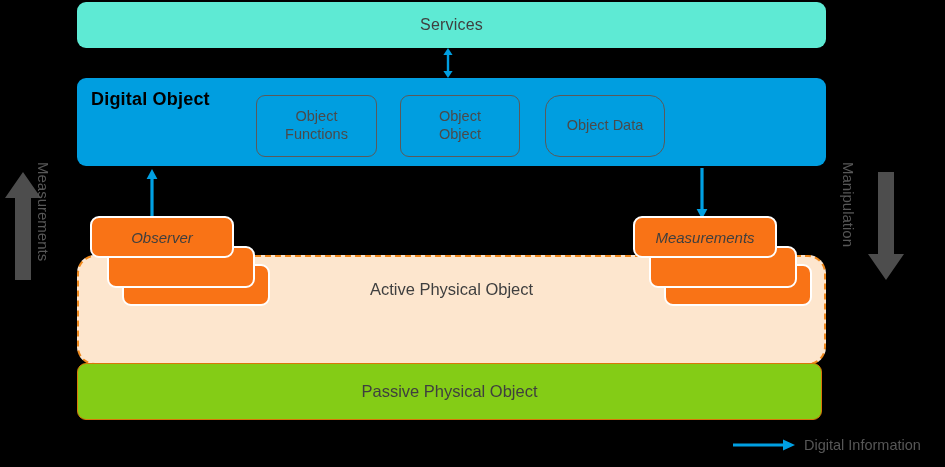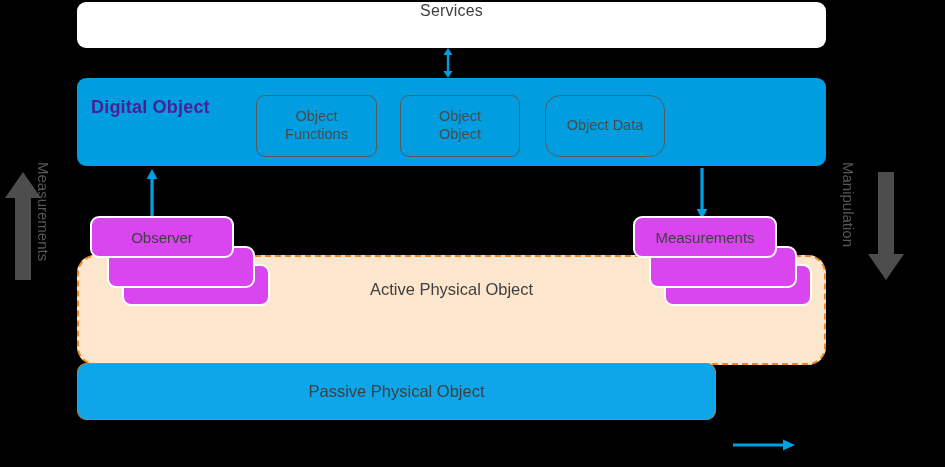--- a/index.html
+++ b/index.html
@@ -15,47 +15,46 @@
     overflow: hidden;
     font-family: "Liberation Sans", sans-serif;
   }
 
   
   .abs { position: absolute; box-sizing: border-box; }
 
   
   .services-bar {
     left: 77px; top: 2px; width: 749px; height: 46px;
-    background: #ffffff;
-    border-radius: 9px;
-    display: flex; justify-content: center;
+    background: #5eead4;
+    border-radius: 9px;
+    display: flex; align-items: center; justify-content: center;
   }
   .services-label {
     color: #3F3F3F;
     font-size: 16px;
     letter-spacing: .2px;
   }
 
   
   .link-double { left: 438px; top: 48px; width: 20px; height: 30px; }
 
   
   .digital-object {
     left: 77px; top: 78px; width: 749px; height: 88px;
     background: #009EE0;
     border-radius: 9px;
   }
   .digital-object-title {
     position: absolute;
     left: 14px; top: 11px;
-    color: #4c1d95;
+    color: #000000;
     font-size: 18px;
     font-weight: bold;
     letter-spacing: .2px;
-    margin-top: 8px;
   }
   .do-subbox {
     position: absolute;
     top: 17px;
     height: 60px;
     border: 1.5px solid #5A5A5A;
     border-radius: 9px;
     display: flex; align-items: center; justify-content: center;
     text-align: center;
     color: #4A4A4A;
@@ -81,39 +80,39 @@
   .active-physical-label {
     position: absolute;
     left: 0; right: 0; top: 23px;
     text-align: center;
     color: #3F3F3F;
     font-size: 16.5px;
   }
 
   
   .passive-physical {
-    left: 77px; top: 363px; width: 639px; height: 57px;
-    background: #0ea5e9;
+    left: 77px; top: 363px; width: 745px; height: 57px;
+    background: #84cc16;
     border: 1.5px solid #D8770A;
     border-radius: 9px;
     display: flex; align-items: center; justify-content: center;
   }
   .passive-physical-label {
     color: #3F3F3F;
     font-size: 16.5px;
   }
 
   
   .green-card {
     position: absolute;
     height: 38px;
-    background: #d946ef;
+    background: #f97316;
     border: 2.5px solid #FFFFFF;
     border-radius: 9px;
-    display: flex; align-items: center; justify-content: center;
+    display: flex; align-items: center; justify-content: center; font-style: italic;
   }
   .green-card .card-label {
     color: #3F3F3F;
     font-size: 15px;
   }
   
   .obs-3 { left: 122px; top: 264px; width: 144px; }
   .obs-2 { left: 107px; top: 246px; width: 144px; }
   .obs-1 { left:  90px; top: 216px; width: 140px; }
   
@@ -238,15 +237,16 @@
       <polygon points="20,108 38,82 28,82 28,0 12,0 12,82 2,82" fill="#4D4D4D"></polygon>
     </svg>
   </div>
   <div class="side-text right">Manipulation</div>
 
   <div class="abs legend">
     <svg width="63" height="14" viewBox="0 0 63 14">
       <line x1="0" y1="7" x2="52" y2="7" stroke="#00A0E3" stroke-width="3"></line>
       <polygon points="62,7 50,1.6 50,12.4" fill="#00A0E3"></polygon>
     </svg>
+    <span class="legend-label">Digital Information</span>
   </div>
 
 </div>
 
 </body></html>

